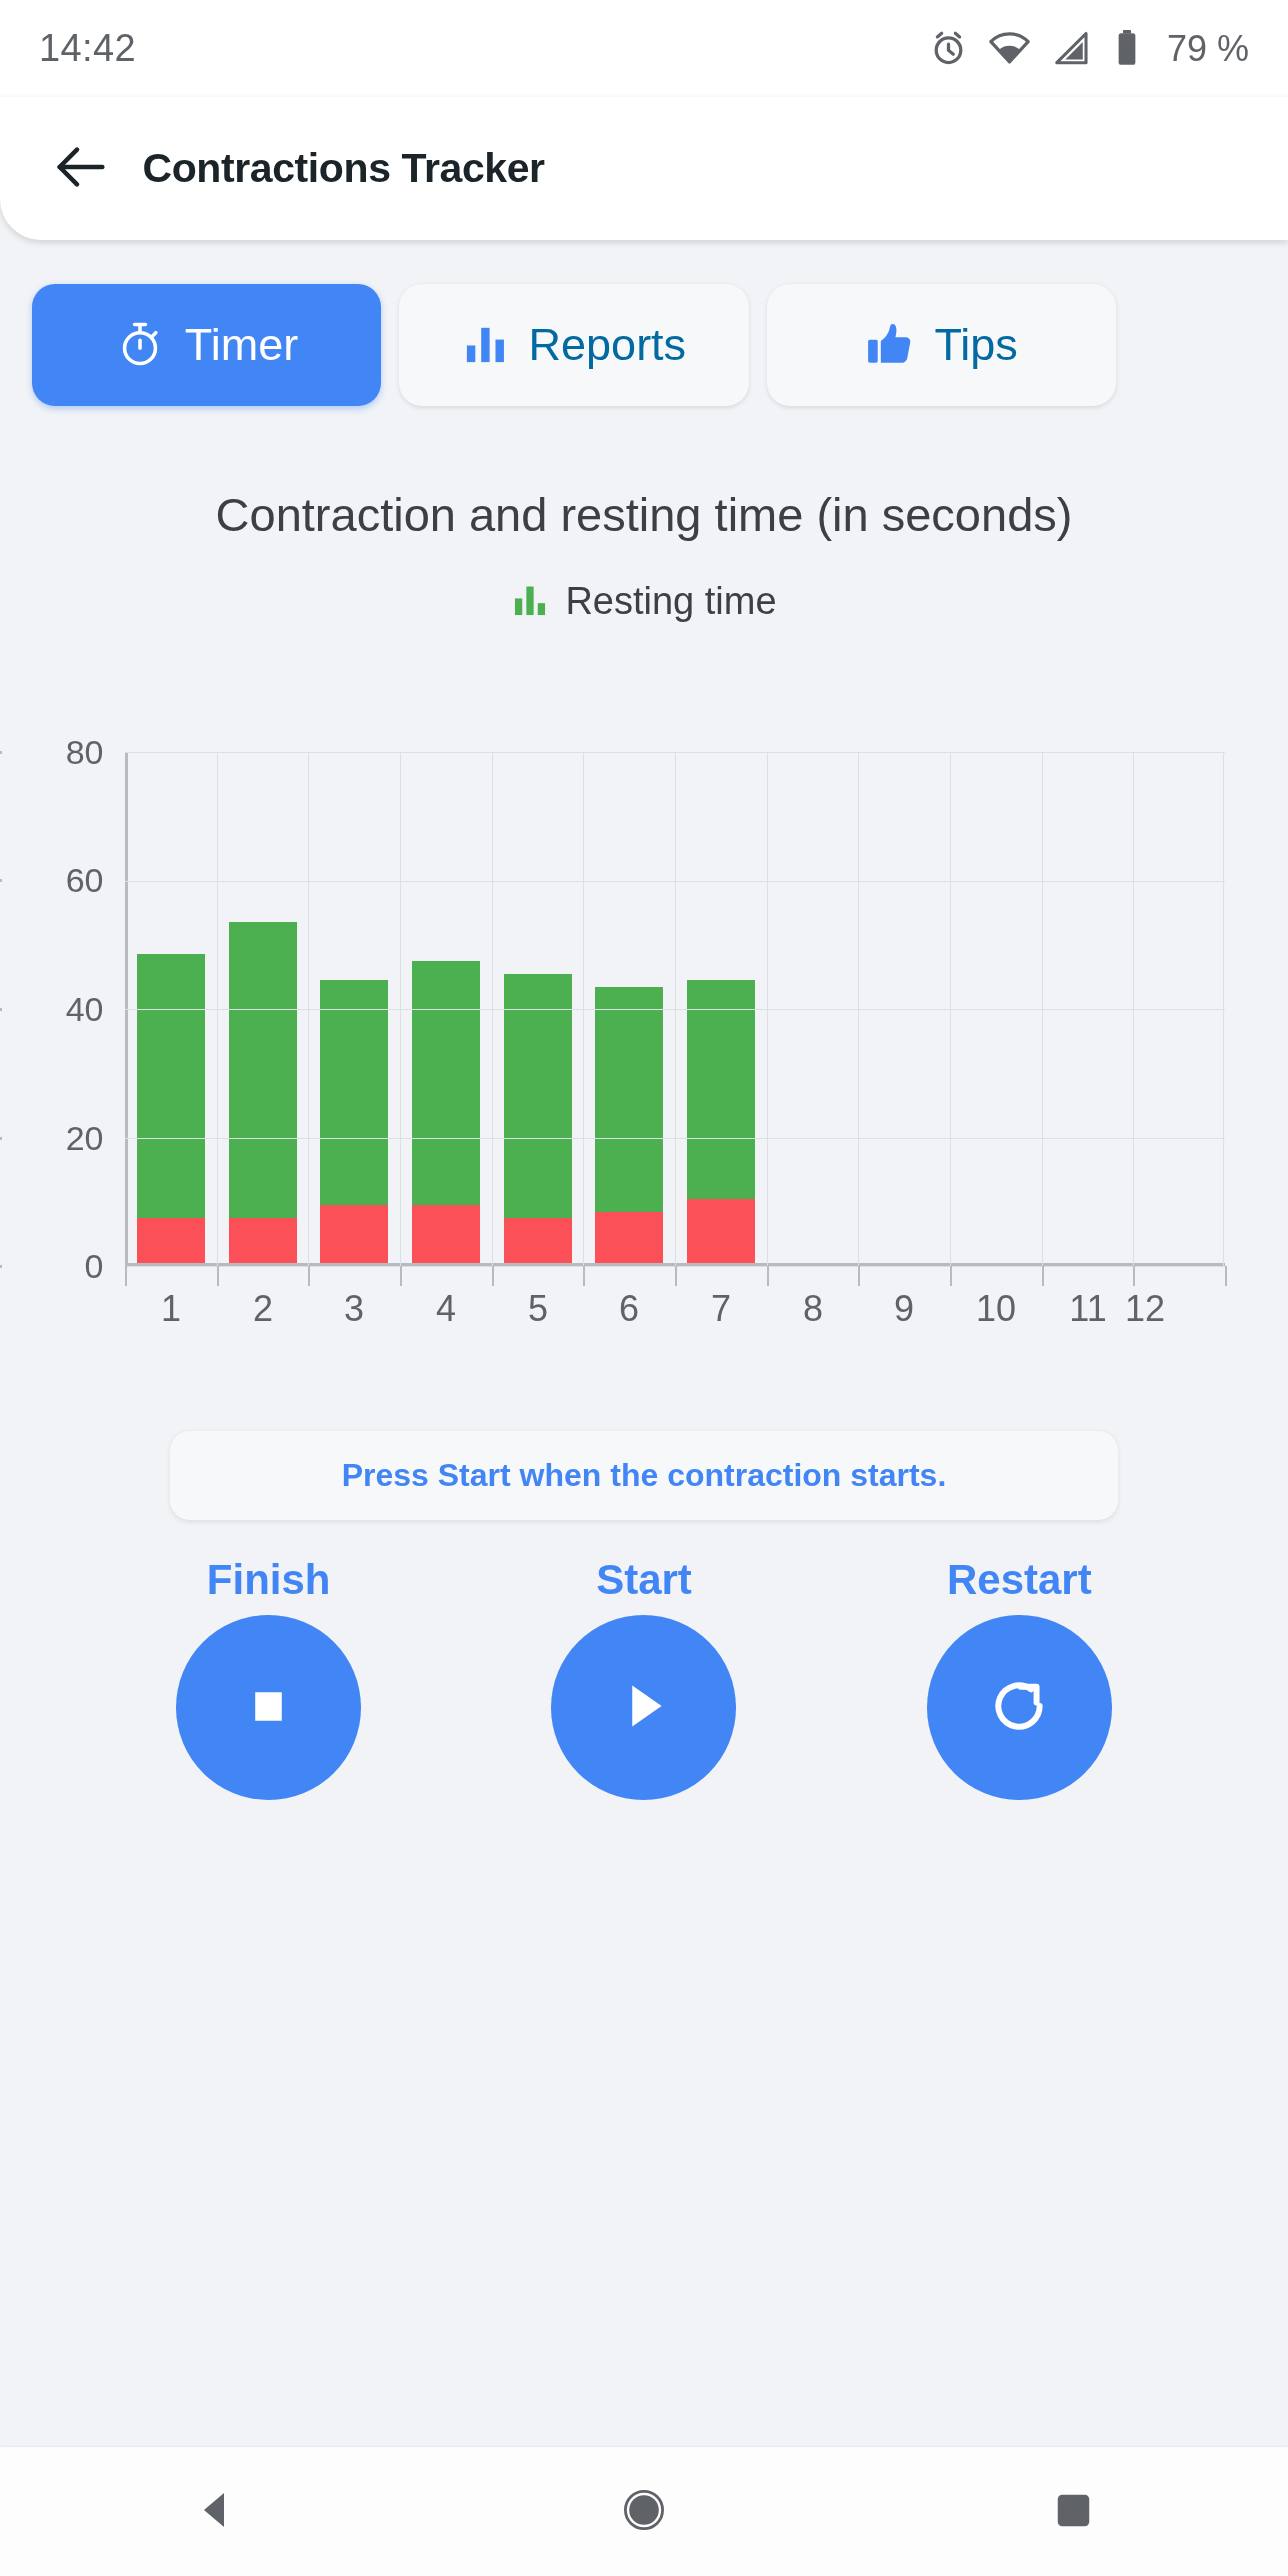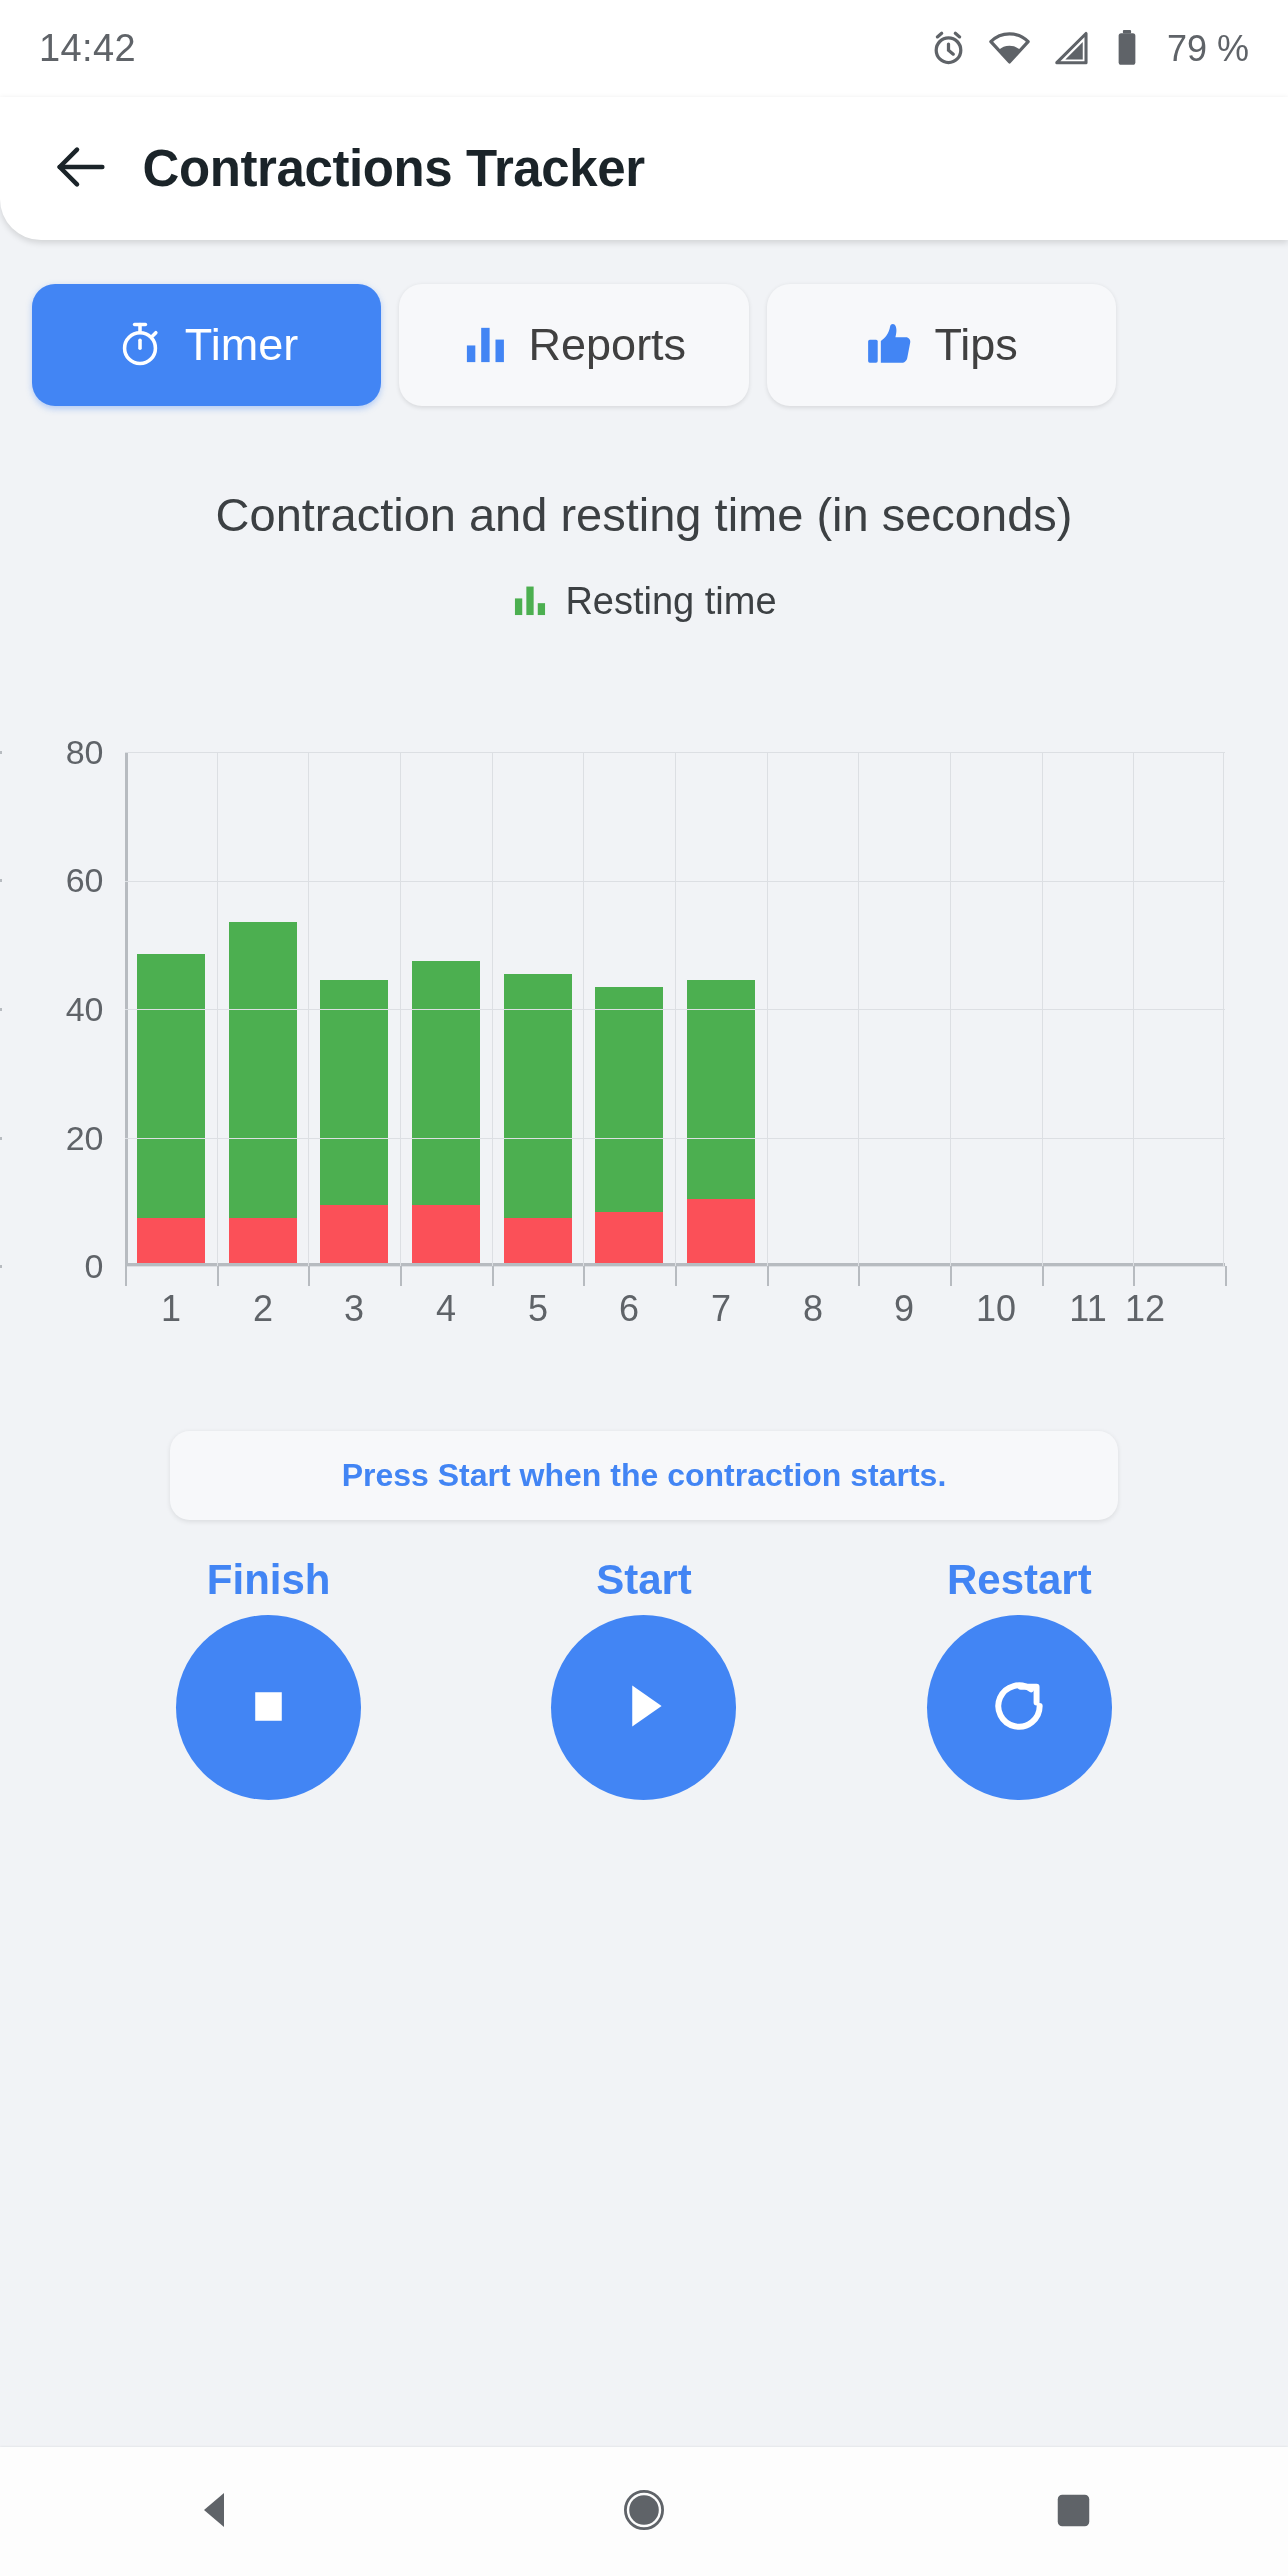--- a/index.html
+++ b/index.html
@@ -33,38 +33,38 @@
     box-shadow:0 2.7px 6.3px rgba(0,0,0,0.13);
     box-sizing:border-box;
     z-index:5;
   }
   .back-btn{
     width:98px;height:98px;margin-left:32px;
     display:flex;align-items:center;justify-content:center;
     flex:0 0 auto;
   }
   .appbar-title{
-    font-size:51px;font-weight:bold;color:#1b2429;margin-left:12.5px;
+    font-size:41px;font-weight:bold;color:#1b2429;margin-left:12.5px;
     letter-spacing:-0.4px;
   }
 
   
   .tabbar{
     position:absolute;top:284px;left:0;width:1148px;
     display:flex;gap:18px;padding:0 32px;box-sizing:border-box;
   }
   .tab{
     flex:1 1 0;height:122px;border-radius:23px;
     display:flex;align-items:center;justify-content:center;gap:19.7px;
     box-sizing:border-box;
     background:#f7f8fa;
     box-shadow:0 1.8px 4.5px rgba(0,0,0,0.10);
   }
   .tab.active{background:#4285f4;box-shadow:0 2.7px 6.3px rgba(66,133,244,0.35);}
-  .tab-label{font-size:45px;color:#404040;font-weight:500;}
+  .tab-label{font-size:45px;color:#0369a1;font-weight:500;}
   .tab.active .tab-label{color:#ffffff;}
 
   
   .chart-title{
     position:absolute;top:487px;left:0;width:1288px;
     text-align:center;font-size:47px;color:#3c4043;
   }
   .legend{
     position:absolute;top:580px;left:0;width:1288px;
     display:flex;align-items:center;justify-content:center;gap:63px;

